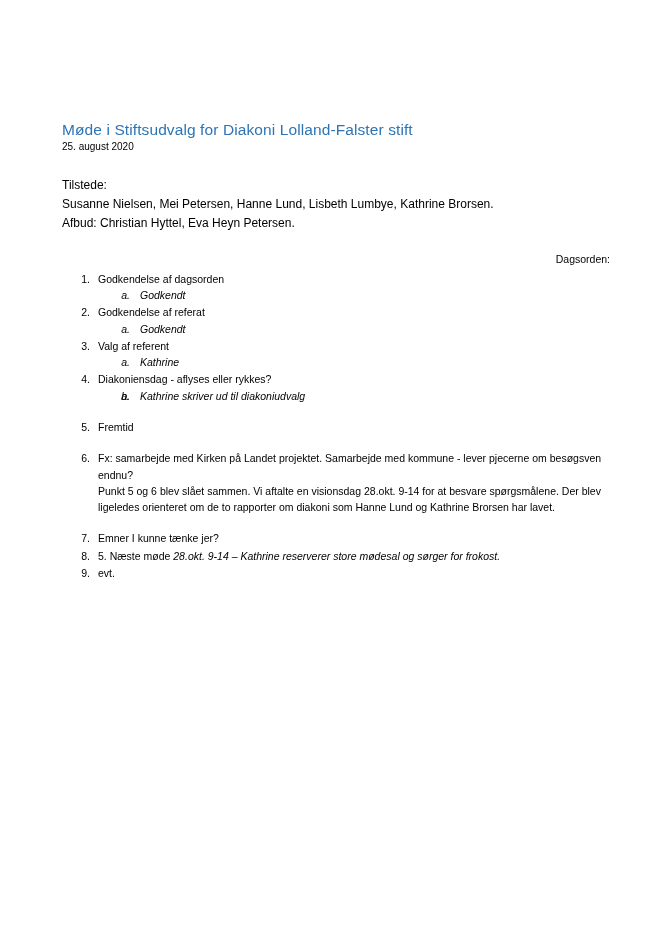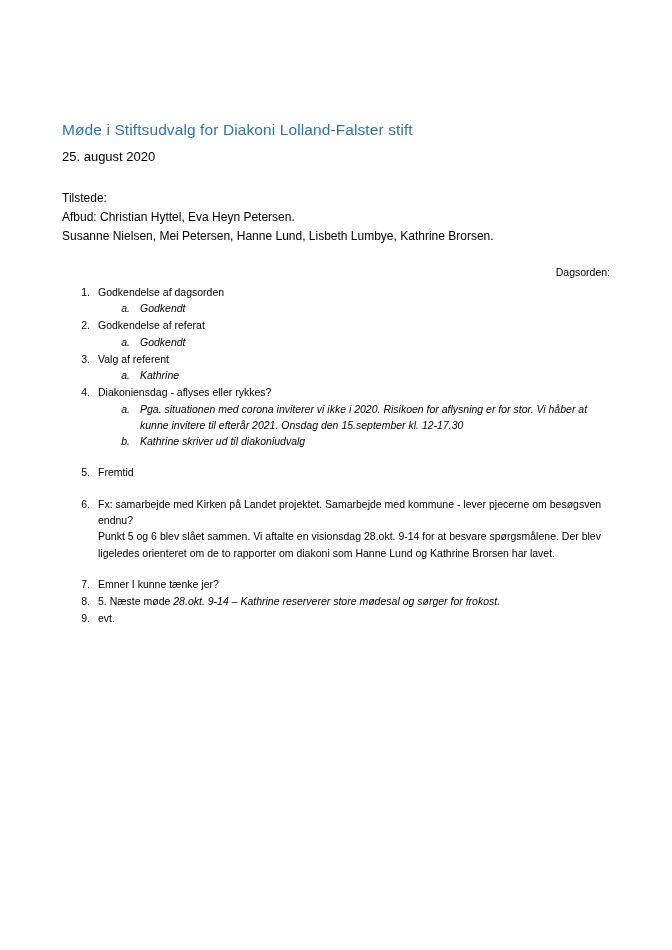--- a/index.html
+++ b/index.html
@@ -30,22 +30,21 @@
   }
   .doc-title {
     color: #2E74B5;
     font-size: 15.5px;
     font-weight: normal;
     letter-spacing: 0.1px;
     margin: 0 0 0 0;
     line-height: 1.3;
   }
   .doc-date {
-    font-size: 13px;
-    margin-top: 9px;
+    font-size: 10px;
     line-height: 1.3;
   }
   .block-attend {
     margin-top: 23px;
     font-size: 12px;
     line-height: 1.5;
   }
   .block-attend div {
     margin-bottom: 1px;
   }
@@ -111,22 +110,22 @@
 <body>
 
 <div class="page">
   <div class="content">
 
     <h1 class="doc-title">Møde i Stiftsudvalg for Diakoni Lolland-Falster stift</h1>
     <div class="doc-date">25. august 2020</div>
 
     <div class="block-attend">
       <div>Tilstede:</div>
+      <div>Susanne Nielsen, Mei Petersen, Hanne Lund, Lisbeth Lumbye, Kathrine Brorsen.</div>
       <div>Afbud: Christian Hyttel, Eva Heyn Petersen.</div>
-      <div>Susanne Nielsen, Mei Petersen, Hanne Lund, Lisbeth Lumbye, Kathrine Brorsen.</div>
     </div>
 
     <div class="agenda-header">Dagsorden:</div>
 
     <ol class="agenda">
 
       <li>
         <span class="num">1.</span>
         <span class="item-text">Godkendelse af dagsorden</span>
         <ol class="sub">
@@ -158,21 +157,20 @@
           </li>
         </ol>
       </li>
 
       <li>
         <span class="num">4.</span>
         <span class="item-text">Diakoniensdag - aflyses eller rykkes?</span>
         <ol class="sub">
           <li>
             <span class="subnum">a.</span>
-            <span>Pga. situationen med corona inviterer vi ikke i 2020. Risikoen for aflysning er for stor. Vi håber at kunne invitere til efterår 2021. Onsdag den 15.september kl. 12-17.30</span>
           </li>
           <li>
             <span class="subnum">b.</span>
             <span>Kathrine skriver ud til diakoniudvalg</span>
           </li>
         </ol>
       </li>
 
       <li class="spaced">
         <span class="num">5.</span>

